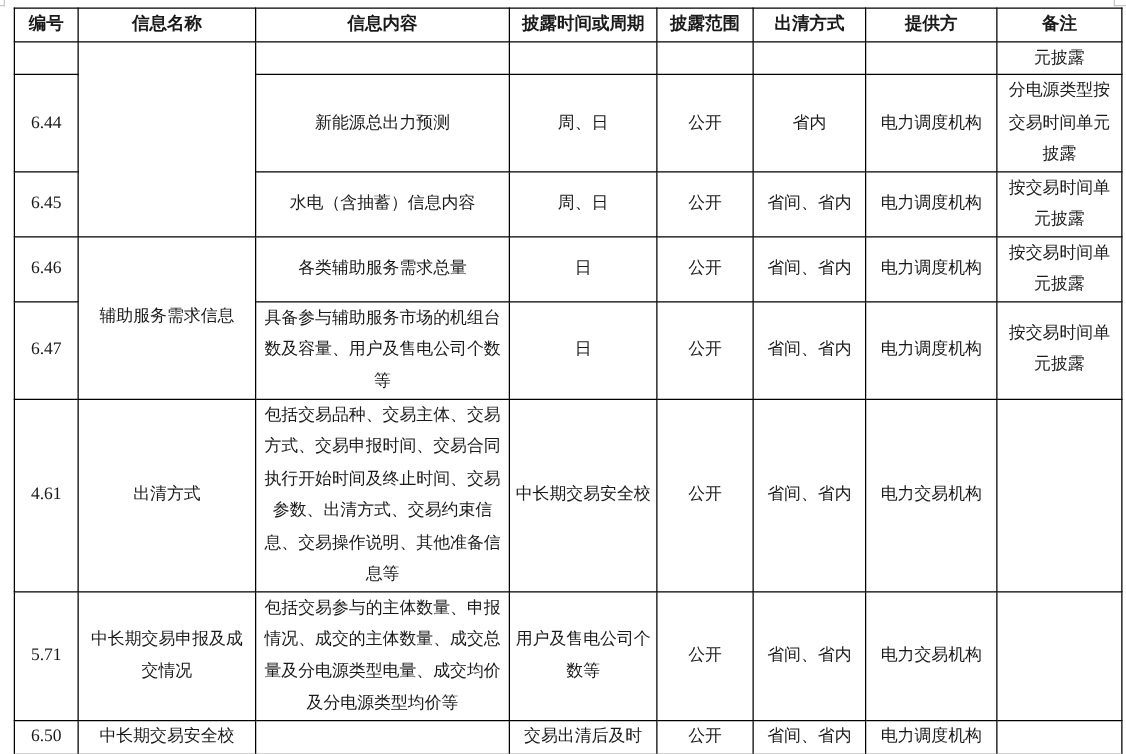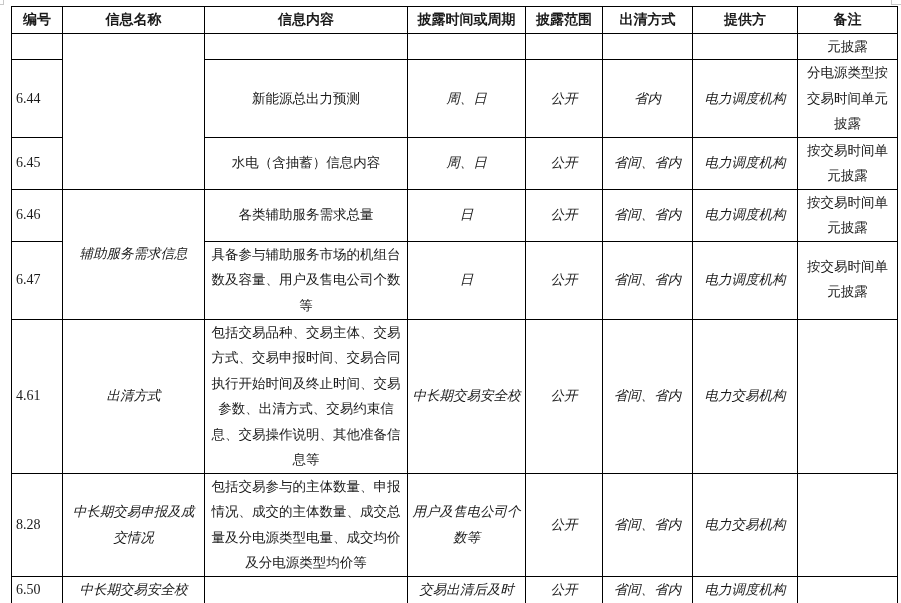--- a/index.html
+++ b/index.html
@@ -3,23 +3,23 @@
 <meta charset="utf-8">
 <style>
   html, body { margin:0; padding:0; background:#ffffff; }
   body { width:901px; height:603px; overflow:hidden; position:relative;
          font-family: "DejaVu Sans", "Liberation Sans", sans-serif; color:#1a1a1a; }
   .corner-tl { position:absolute; left:0; top:0; width:3px; height:4px; border-right:1px solid #c8c8c8; border-bottom:1px solid #c8c8c8; }
   .corner-tr { position:absolute; left:891px; top:0; width:10px; height:4px; border-left:1px solid #c8c8c8; border-bottom:1px solid #c8c8c8; }
   table { position:absolute; left:11px; top:6px; border-collapse:collapse; table-layout:fixed; }
   td, th { border:1.5px solid #000; padding:0 4px; font-size:13.5px; line-height:25.5px; vertical-align:middle; }
   th { font-weight:bold; text-align:center; height:24px; font-size:14px; }
-  .c { text-align:center;font-style:italic; }
+  .c { text-align:center; }
   .l { text-align:center; }
-  .num { font-family: "Liberation Serif", "DejaVu Serif", serif; font-size:14px; text-align:left; }
+  .num { font-family: "Liberation Serif", "DejaVu Serif", serif; font-size:14px; text-align:center; }
 </style>
 </head>
 <body>
 
 <div class="corner-tl"></div>
 <div class="corner-tr"></div>
 
 <table>
   <colgroup>
     <col style="width:51px">
@@ -102,21 +102,21 @@
       <td class="c">出清方式</td>
       <td class="l">包括交易品种、交易主体、交易方式、交易申报时间、交易合同执行开始时间及终止时间、交易参数、出清方式、交易约束信息、交易操作说明、其他准备信息等</td>
       <td class="c">中长期交易安全校</td>
       <td class="c">公开</td>
       <td class="c">省间、省内</td>
       <td class="c">电力交易机构</td>
       <td class="l"></td>
     </tr>
 
     <tr style="height:103px">
-      <td class="num">8.28</td>
+      <td class="num">5.71</td>
       <td class="c">中长期交易申报及成交情况</td>
       <td class="l">包括交易参与的主体数量、申报情况、成交的主体数量、成交总量及分电源类型电量、成交均价及分电源类型均价等</td>
       <td class="c">用户及售电公司个数等</td>
       <td class="c">公开</td>
       <td class="c">省间、省内</td>
       <td class="c">电力交易机构</td>
       <td class="l"></td>
     </tr>
 
     <tr style="height:27px">

